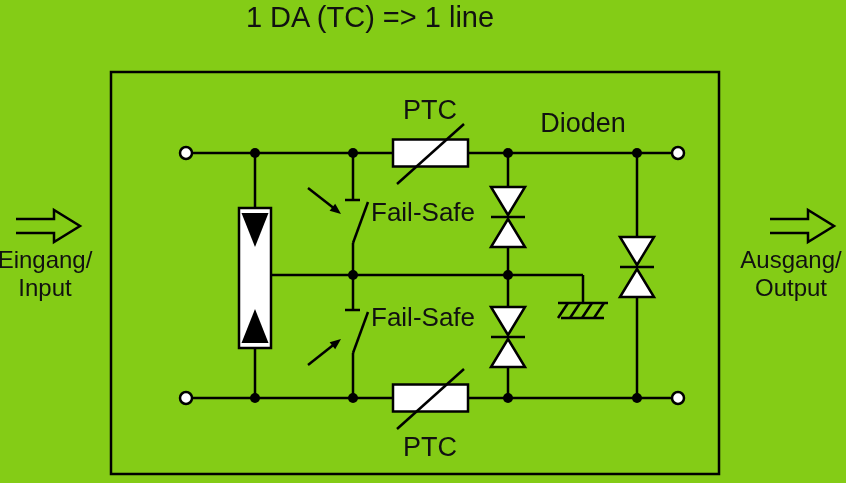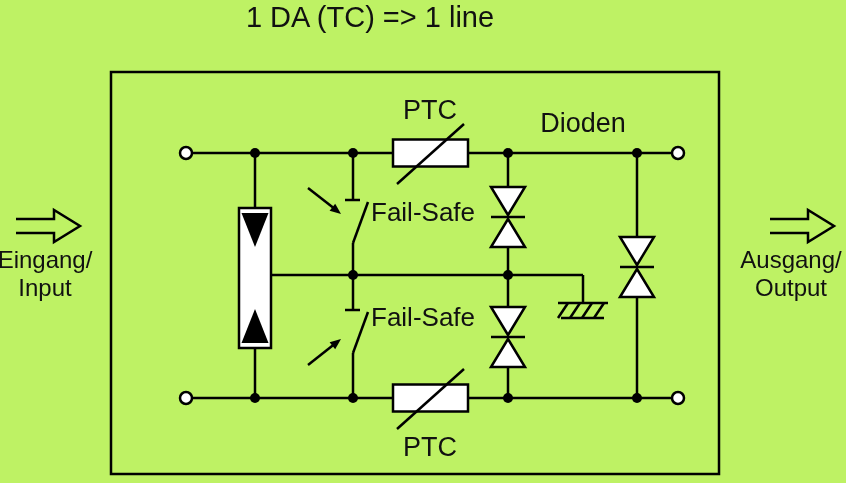--- a/index.html
+++ b/index.html
@@ -8,21 +8,21 @@
     background: #ffffff;
     width: 846px;
     height: 483px;
     overflow: hidden;
     font-family: "Liberation Sans", sans-serif;
   }
   .stage {
     position: relative;
     width: 846px;
     height: 483px;
-    background: #bef264;
+    background: #84cc16;
   }
   svg text {
     font-family: "Liberation Sans", sans-serif;
     fill: #111111;
   }
   .t-title   { font-size: 29px; }
   .t-comp    { font-size: 27px; }
   .t-fail    { font-size: 26px; }
   .t-io      { font-size: 24px; }
 </style>

